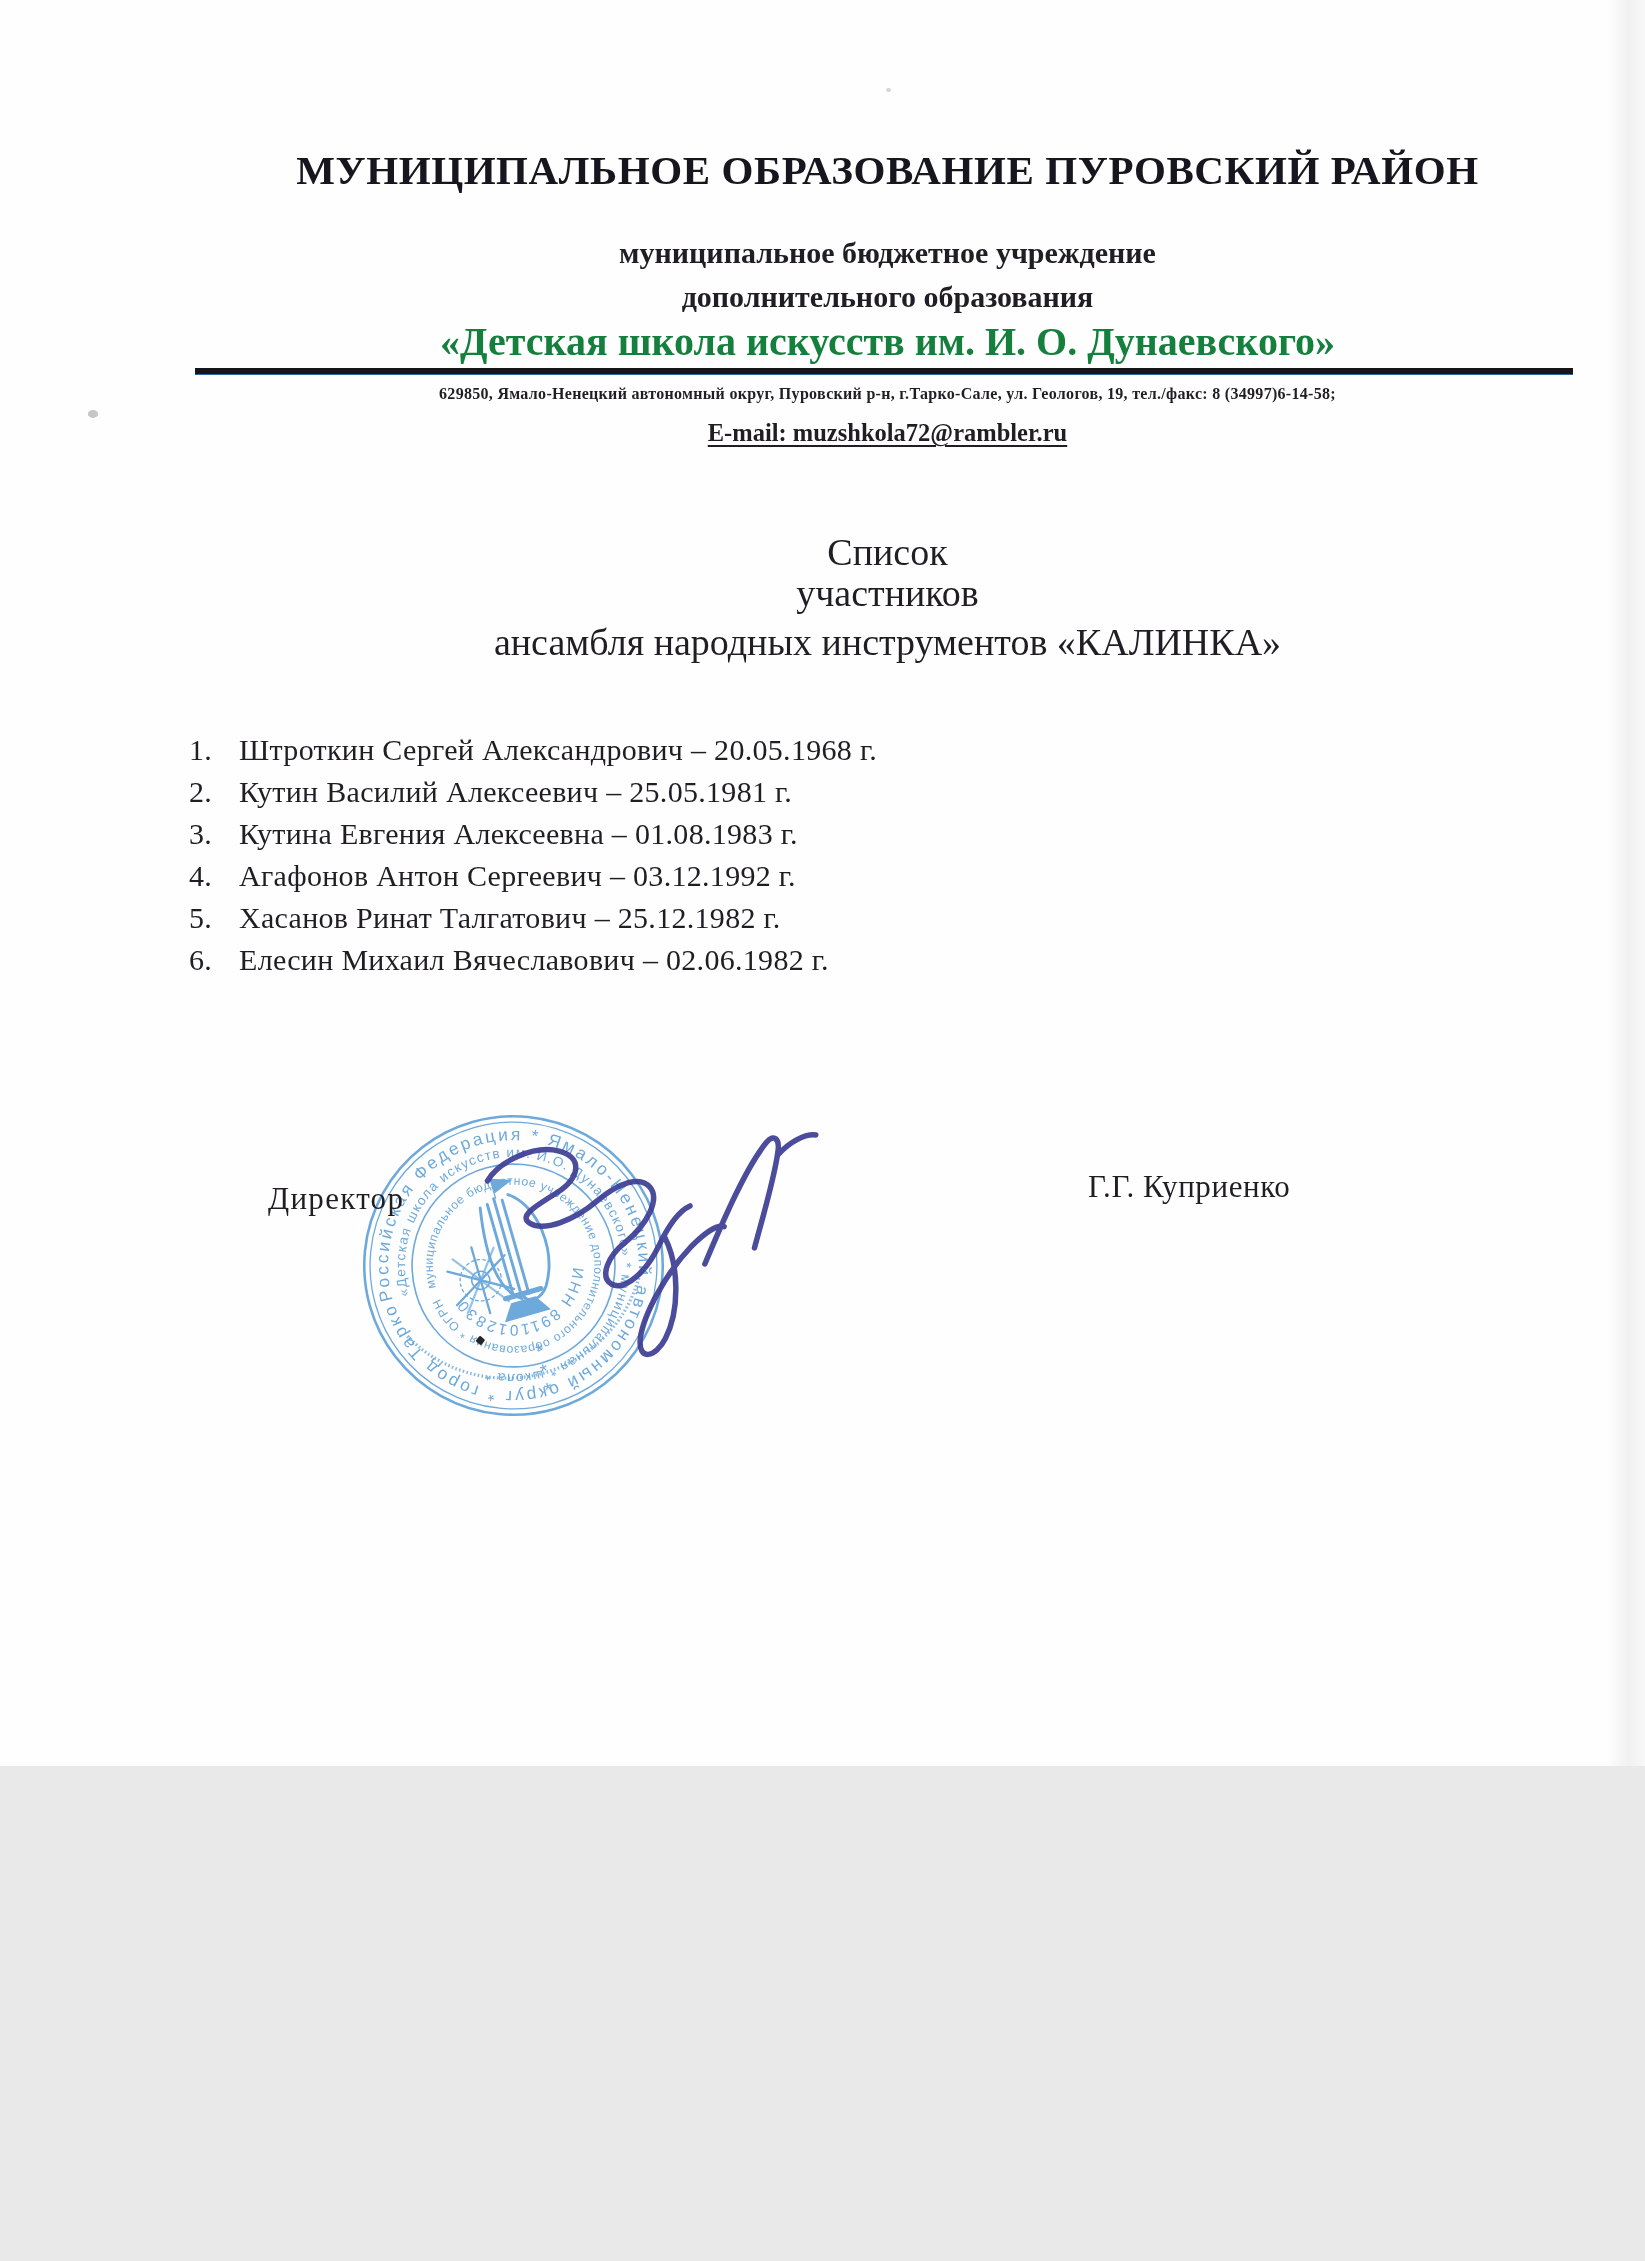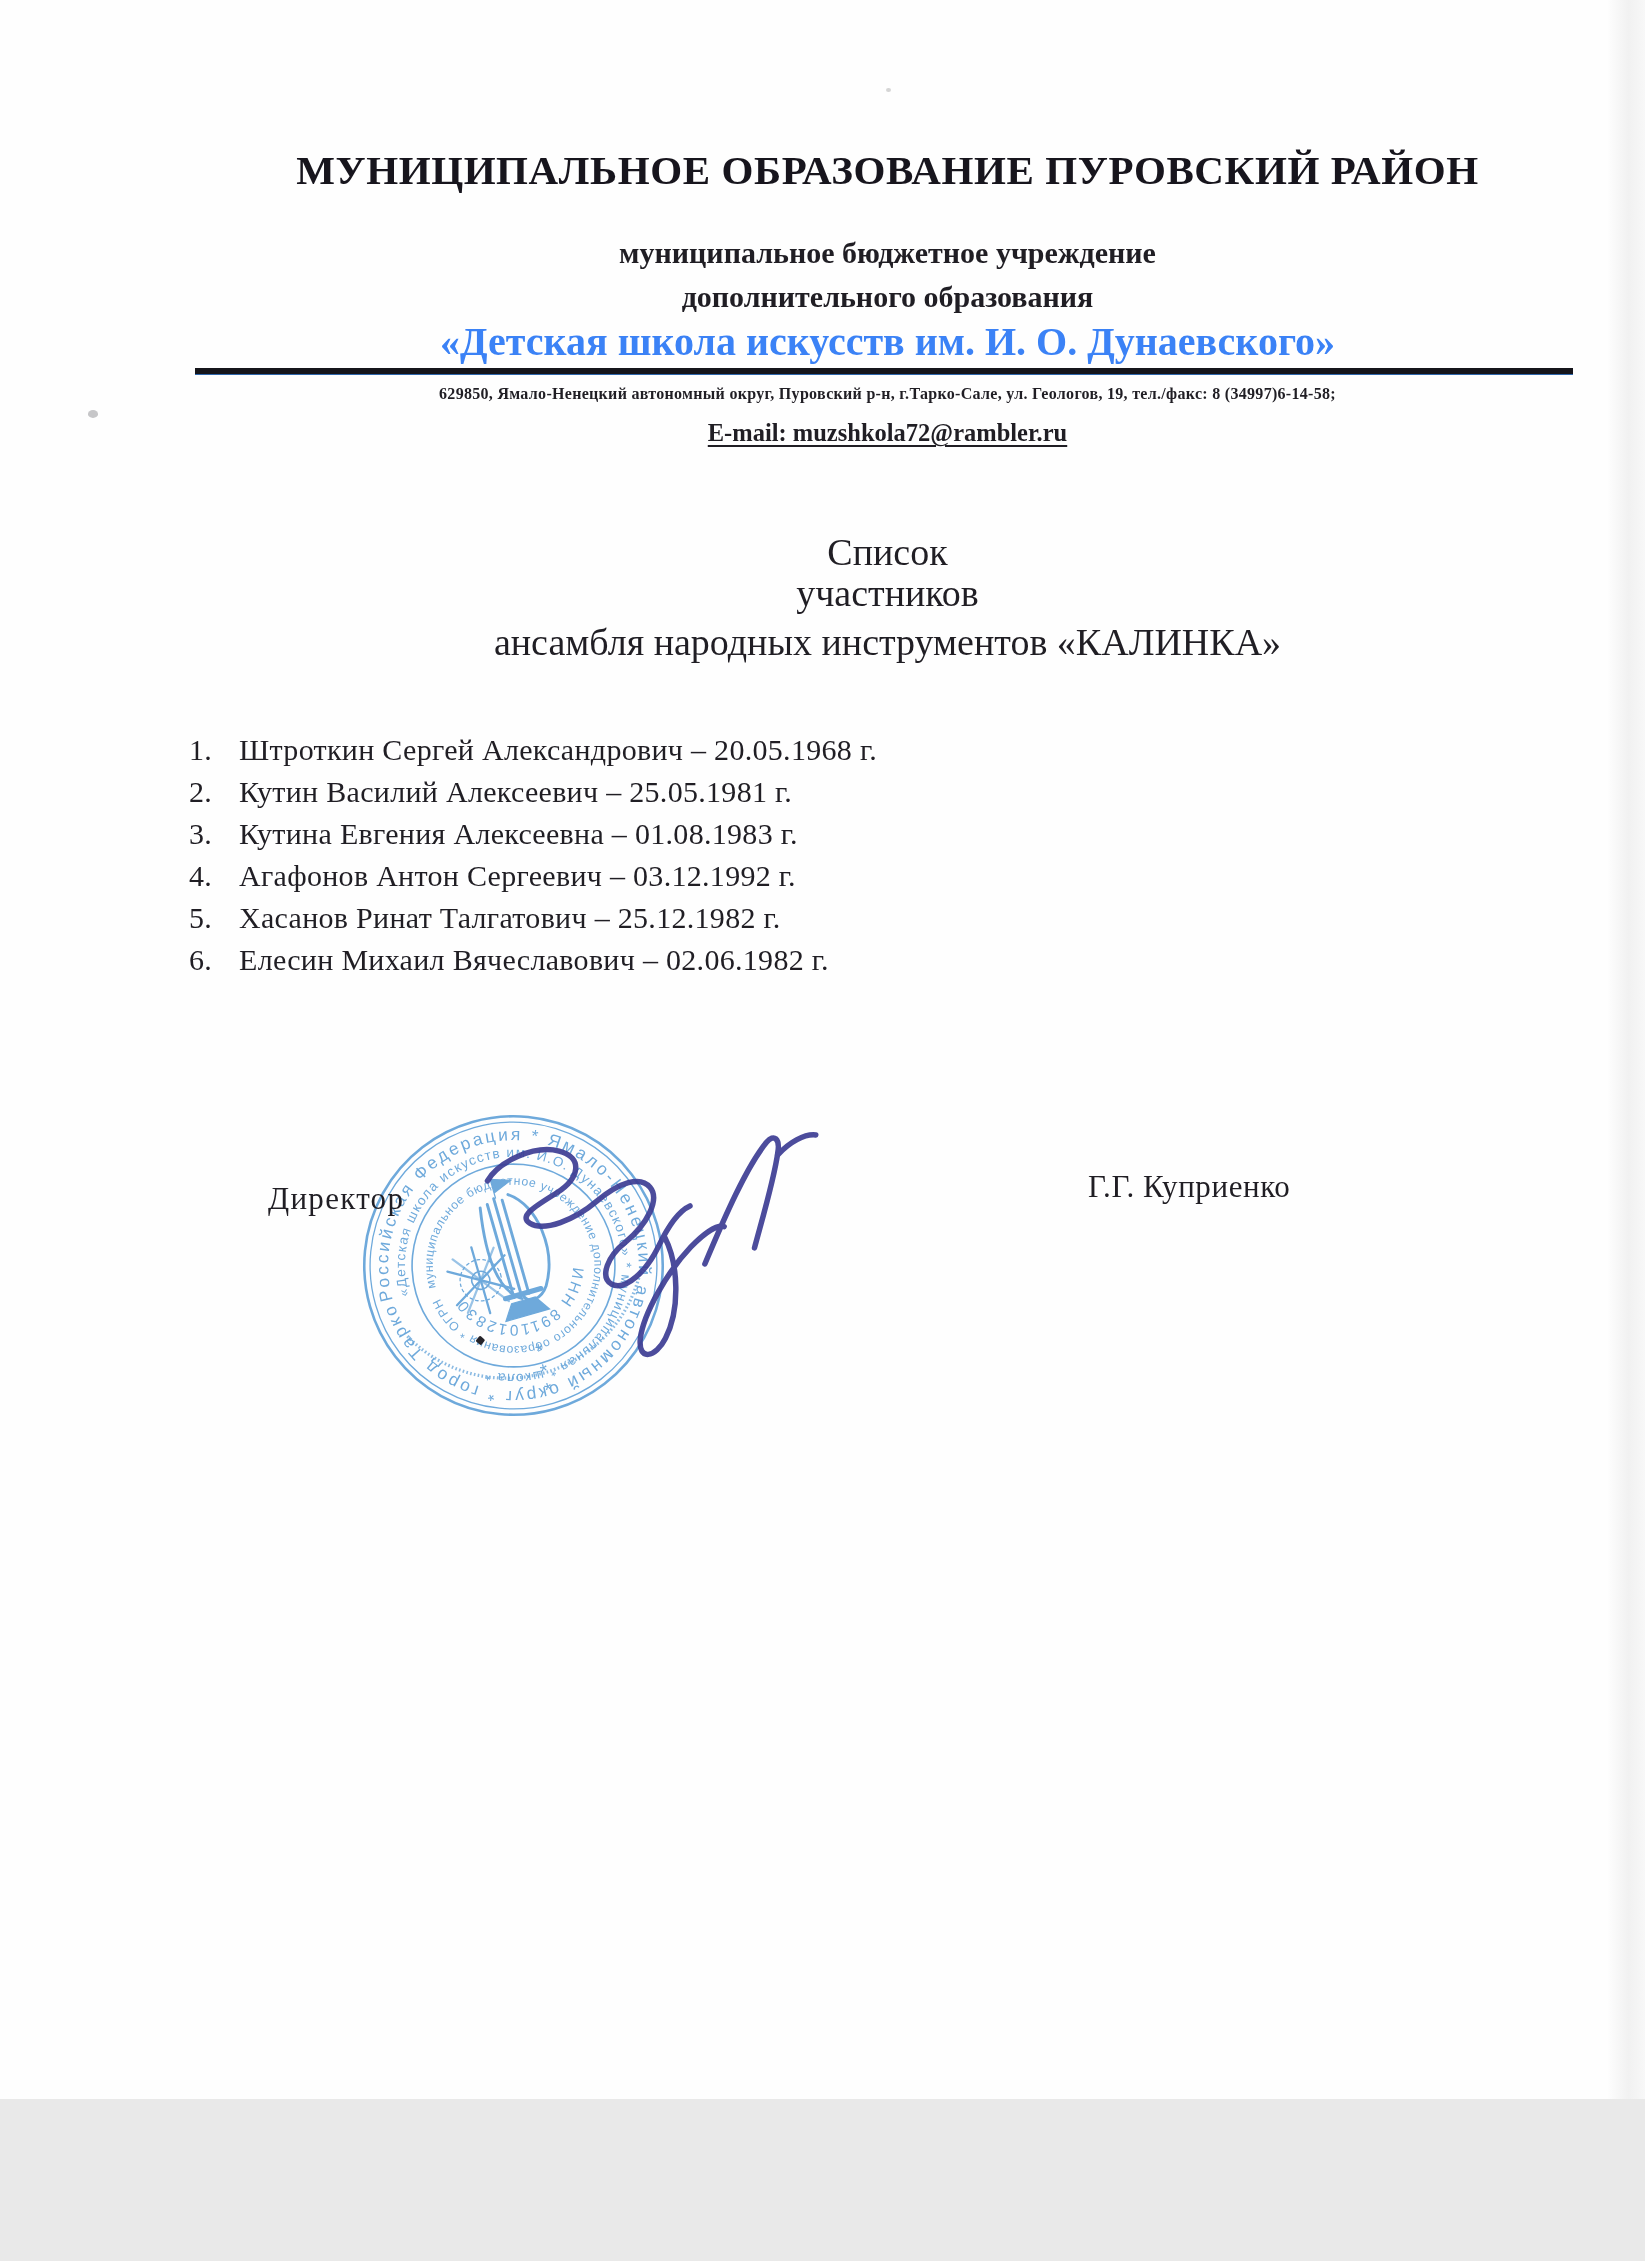--- a/index.html
+++ b/index.html
@@ -1,29 +1,29 @@
 <!DOCTYPE html>
 <html style="font-size:10.3px"><head>
 <meta charset="utf-8">
 <style>
   html,body{margin:0;padding:0;background:#e9e9e9;}
   .page{
     position:relative;
-    width:1646px;height:2099px;
+    width:1646px;height:1766px;
     background:#fefefe;
     overflow:hidden;
     font-family:"Liberation Serif","DejaVu Serif",serif;
     color:#201e24;
   }
   .abs{position:absolute;}
   .centercol{left:194px;width:1387px;text-align:center;}
   .hdr-region{top:146px;font-size:41px;font-weight:bold;letter-spacing:0.6px;color:#17151d;}
   .hdr-type1{top:236px;font-size:30px;font-weight:bold;}
   .hdr-type2{top:280px;font-size:30px;font-weight:bold;text-align:center;}
-  .hdr-school{top:318px;font-size:40px;font-weight:bold;color:#3b82f6;}
+  .hdr-school{top:318px;font-size:40px;font-weight:bold;color:#15803d;}
   .rule{top:368px;left:195px;width:1378px;height:5.8px;background:#15151b;border-bottom:1.9px solid #2e66ab;}
   .hdr-address{top:385px;font-size:16px;font-weight:bold;letter-spacing:0.3px;}
   .hdr-email{top:419px;font-size:24.5px;font-weight:bold;}
   .hdr-email span{text-decoration:underline;text-decoration-thickness:1.9px;text-underline-offset:3.9px;}
   .list-title{font-size:38px;line-height:41px;}
   .lt1{top:532px;} .lt2{top:573px;} .lt3{top:614px;margin-top:8px;}
   ol.members{top:729px;left:189px;width:1291px;margin:0;padding:0;list-style:none;}
   ol.members li{position:relative;height:42px;line-height:42px;font-size:30px;letter-spacing:0.3px;padding-left:50px;}
   ol.members .num{position:absolute;left:0;top:0;}
   .director{top:1181px;left:268px;font-size:31px;letter-spacing:1.3px;}

